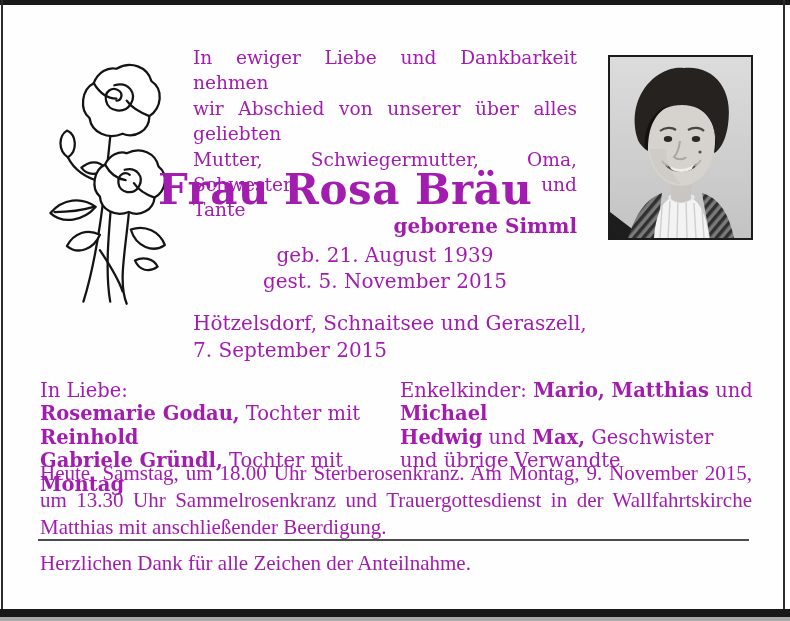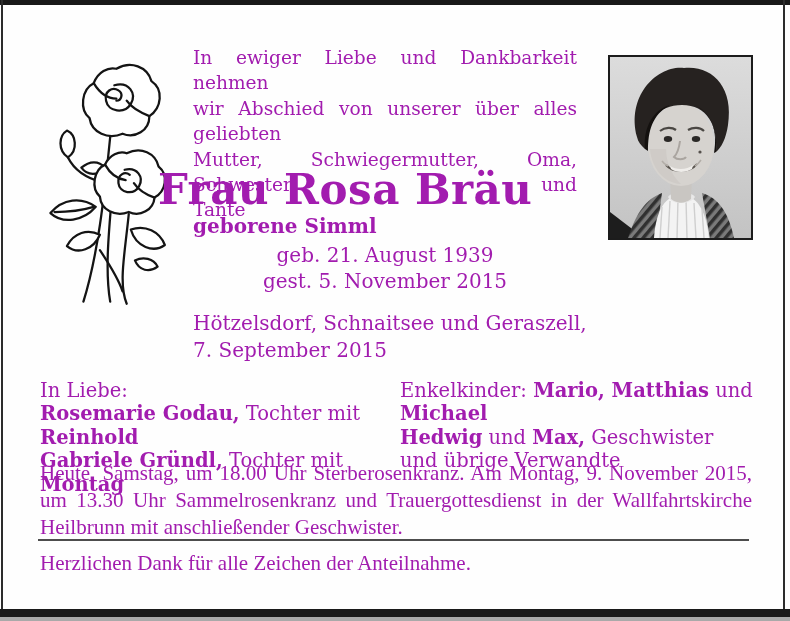--- a/index.html
+++ b/index.html
@@ -28,21 +28,21 @@
   .jline{text-align:justify;text-align-last:justify;}
   .lline{text-align:left;text-align-last:left;}
 
   .name{
     position:absolute;left:150px;top:157px;width:470px;
     font-size:42px;font-weight:bold;text-align:left;letter-spacing:.5px;
     margin:8px;
   }
   .maiden{
     position:absolute;left:193px;top:214px;width:384px;
-    font-size:20px;font-weight:bold;text-align:left;
+    font-size:20px;font-weight:bold;text-align:right;
   }
   .bdate{position:absolute;left:193px;top:243px;width:384px;font-size:20px;text-align:center;}
   .ddate{position:absolute;left:193px;top:269px;width:384px;font-size:20px;text-align:center;}
 
   .places{position:absolute;left:193px;top:310px;width:400px;font-size:20px;line-height:27px;}
 
   .mourners-left{position:absolute;left:40px;top:379px;width:355px;font-size:19.5px;line-height:23.4px;}
   .mourners-right{position:absolute;left:400px;top:379px;width:360px;font-size:19.5px;line-height:23.4px;}
   .mourners-left b,.mourners-right b{font-weight:bold;margin-top:48px;}
 
@@ -177,20 +177,20 @@
 
   <div class="mourners-right">
     <div><span>Enkelkinder: </span><b>Mario, Matthias</b><span> und </span><b>Michael</b></div>
     <div><b>Hedwig</b><span> und </span><b>Max,</b><span> Geschwister</span></div>
     <div>und übrige Verwandte</div>
   </div>
 
   <div class="service">
     <div class="jline">Heute, Samstag, um 18.00 Uhr Sterberosenkranz. Am Montag, 9. November 2015,</div>
     <div class="jline">um 13.30 Uhr Sammelrosenkranz und Trauergottesdienst in der Wallfahrtskirche</div>
-    <div class="lline">Heilbrunn mit anschließender Geschwister.</div>
+    <div class="lline">Matthias mit anschließender Beerdigung.</div>
   </div>
 
   <div class="rule"></div>
 
   <div class="thanks">Herzlichen Dank für alle Zeichen der Anteilnahme.</div>
 
 </div>
 
 </body></html>

